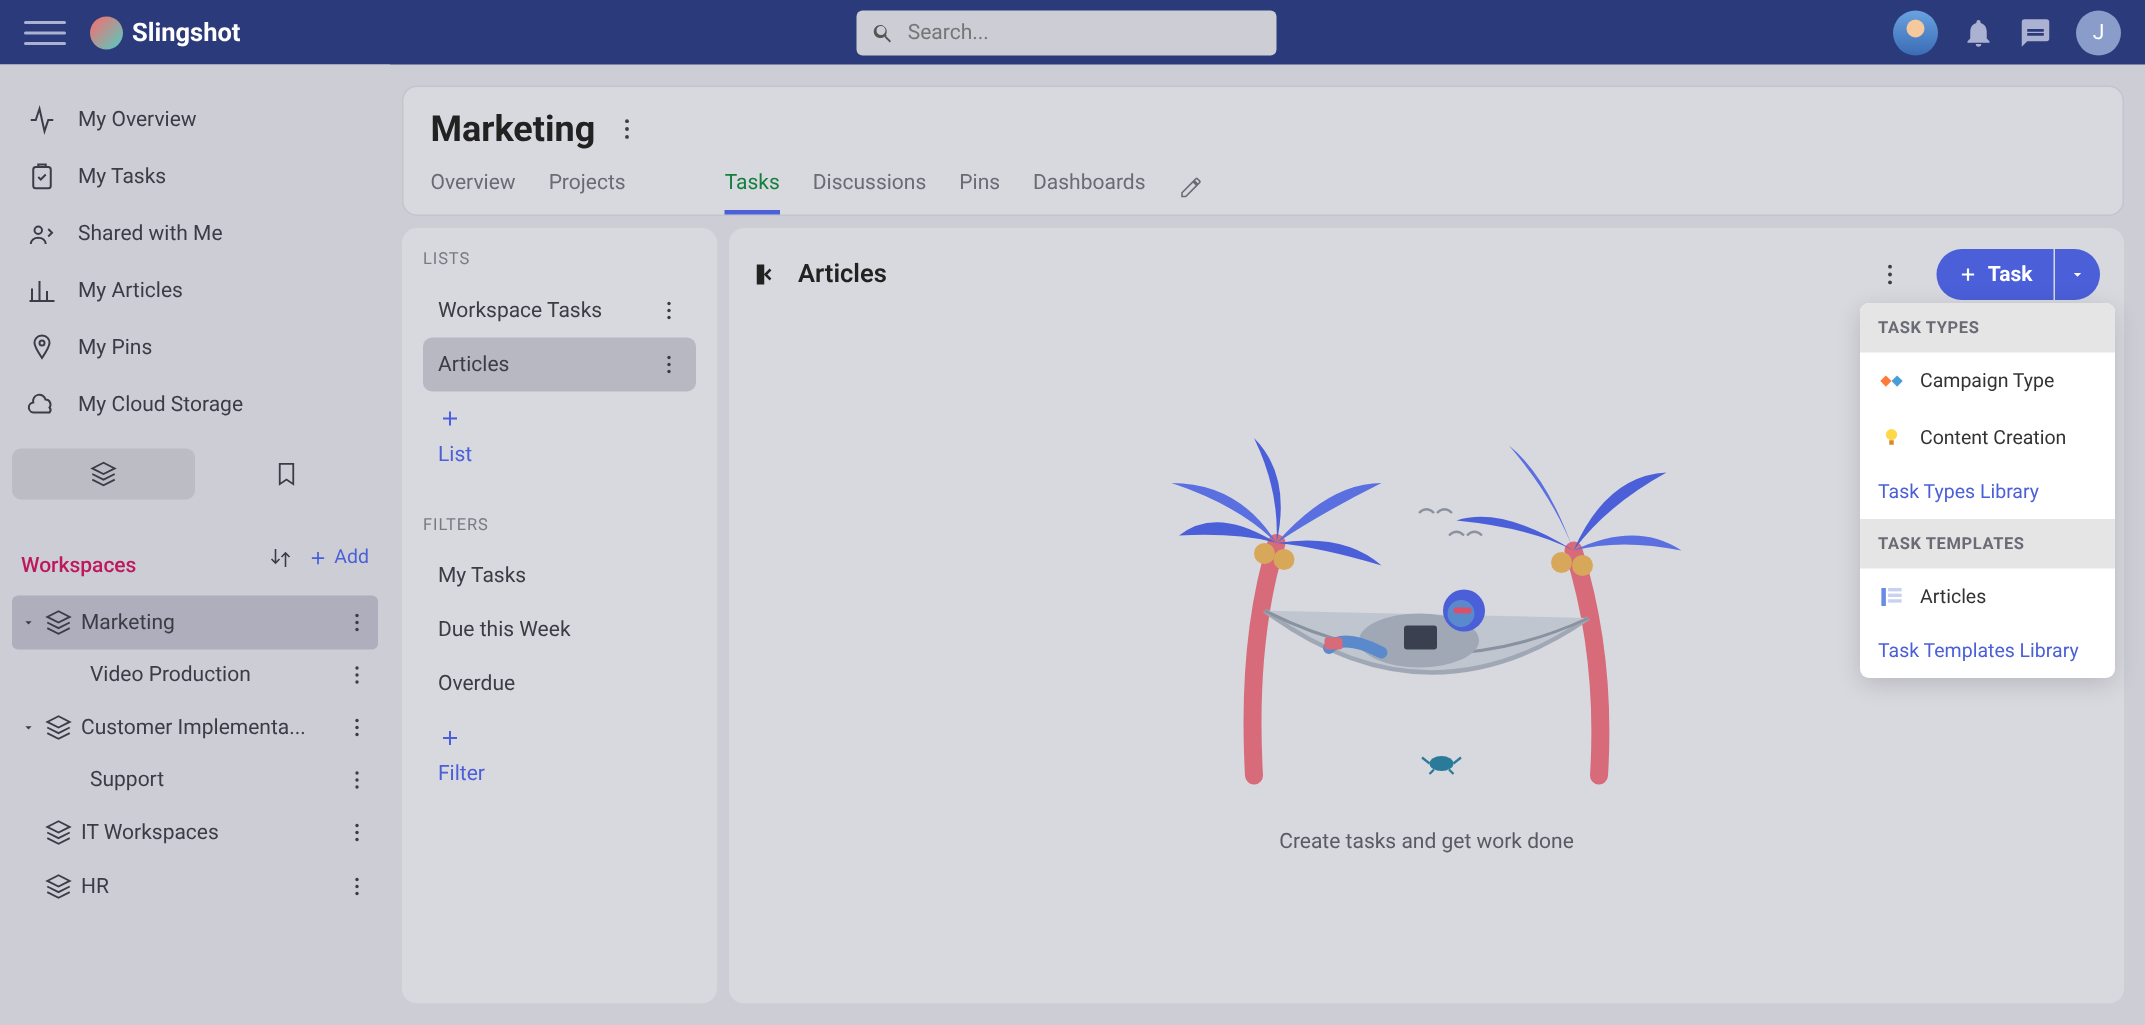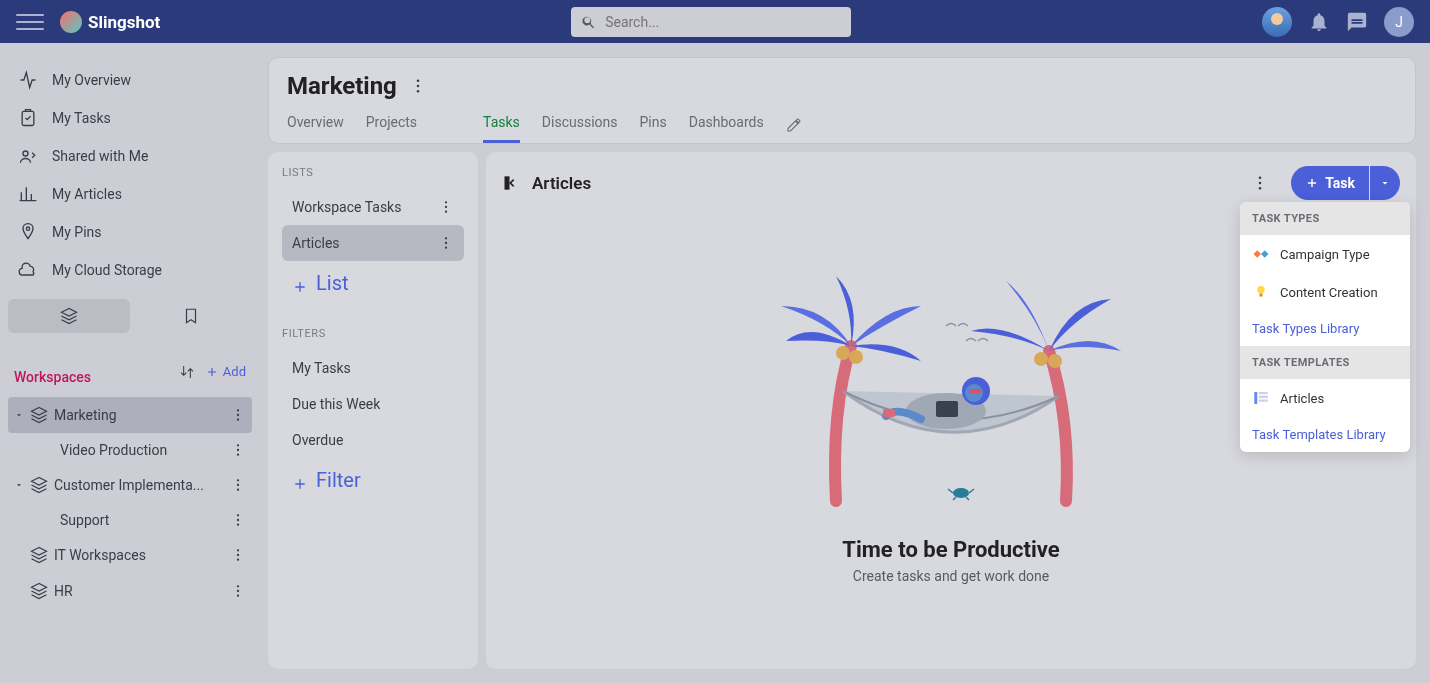--- a/index.html
+++ b/index.html
@@ -52,21 +52,21 @@
     .tab { font-size: 14px; color: #6b6b76; padding-bottom: 10px; cursor: pointer; border-bottom: 3px solid transparent; }
     .tab.active { color: #15803d; font-weight: 400; border-bottom-color: #4a5fd8; margin-left: 44px; }
     .tab-edit-icon { width: 16px; height: 16px; stroke: #6b6b76; fill: none; stroke-width: 1.6; margin-bottom: 8px; cursor: pointer; align-self: center; }
     
     .content-row { display: flex; gap: 8px; flex: 1; }
     .lists-panel { width: 210px; background: #d8d8df; border-radius: 10px; padding: 14px; }
     .panel-label { font-size: 11px; color: #7a7a85; letter-spacing: 0.6px; text-transform: uppercase; margin-bottom: 10px; }
     .list-item { font-size: 14px; color: #3c3c46; padding: 10px 10px; border-radius: 6px; display: flex; align-items: center; cursor: pointer; }
     .list-item.selected { background: #b8b8c3; }
     .list-item .more-v { margin-left: auto; width: 16px; height: 16px; fill: #3c3c46; }
-    .add-link { display: flex; align-items: flex-end; gap: 8px; color: #4a5fd8; font-size: 20px; padding: 10px; cursor: pointer; }
+    .add-link { display: flex; align-items: flex-start; gap: 8px; color: #4a5fd8; font-size: 14px; padding: 10px; cursor: pointer; flex-direction: column; }
     .add-link svg { width: 16px; height: 16px; stroke: #4a5fd8; }
     .filters-block { margin-top: 22px; }
     .filter-item { font-size: 14px; color: #3c3c46; padding: 10px; cursor: pointer; }
     
     .tasks-panel { flex: 1; background: #d8d8df; border-radius: 10px; padding: 14px 16px; position: relative; display: flex; flex-direction: column; }
     .tasks-header { display: flex; align-items: center; gap: 10px; }
     .tasks-title { font-size: 17px; font-weight: 600; color: #222; }
     .tasks-header .more-v { margin-left: auto; width: 18px; height: 18px; fill: #3c3c46; cursor: pointer; }
     .task-btn-group { display: flex; }
     .task-btn { background: #4a5fd8; color: #fff; border: none; height: 34px; display: flex; align-items: center; gap: 6px; padding: 0 14px; border-radius: 17px 0 0 17px; font-size: 14px; font-weight: 700; cursor: pointer; }
@@ -412,19 +412,18 @@
             <path d="M150 148 Q 125 135 115 145" stroke="#5a8acc" stroke-width="8" fill="none" stroke-linecap="round"></path>
             <rect x="112" y="138" width="12" height="8" fill="#d86b7a" rx="2"></rect>
             <rect x="165" y="130" width="22" height="16" fill="#3a4050" rx="2"></rect>
 
             <path d="M175 55 q 5 -5 10 0 M187 55 q 5 -5 10 0" stroke="#8a92a0" stroke-width="1.5" fill="none"></path>
             <path d="M195 70 q 5 -5 10 0 M207 70 q 5 -5 10 0" stroke="#8a92a0" stroke-width="1.5" fill="none"></path>
 
             <ellipse cx="190" cy="222" rx="8" ry="5" fill="#2a7a9a"></ellipse>
             <path d="M182 222 l -5 -4 M198 222 l 5 -4 M185 226 l -3 3 M195 226 l 3 3" stroke="#2a7a9a" stroke-width="1.5"></path>
           </svg>
-          <div class="empty-title">Time to be Productive</div>
           <div class="empty-sub">Create tasks and get work done</div>
         </div>
       </div>
     </div>
   </div>
 </div>
 
 </body></html>

